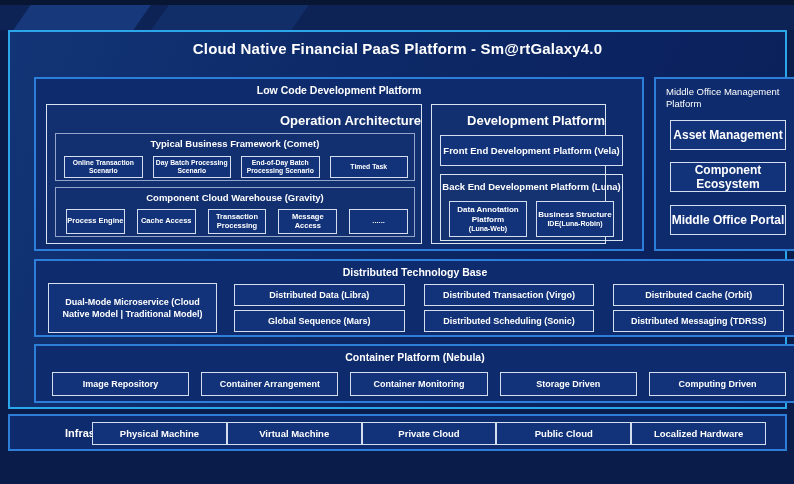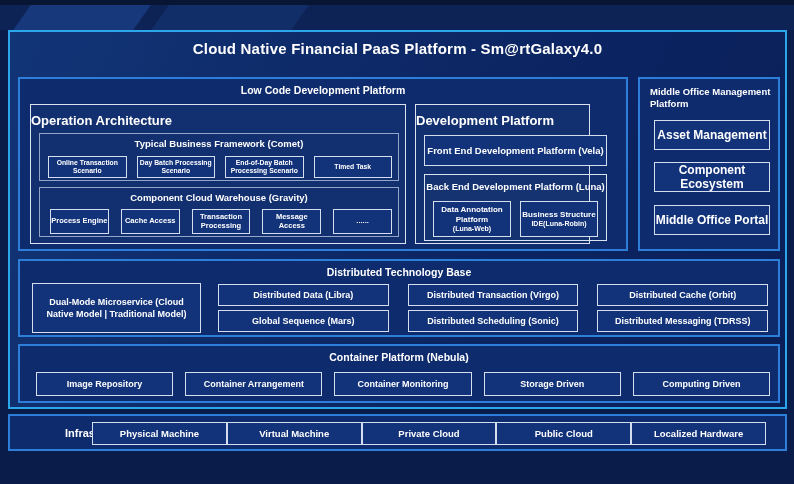--- a/index.html
+++ b/index.html
@@ -25,27 +25,27 @@
   .deco.d2{left:160px;width:140px;background:rgba(47,106,205,.16);}
 
   
   .frame{position:absolute;left:8px;top:30px;width:779px;height:379px;
     border:2px solid var(--frame-border);
     background:linear-gradient(112deg,#123577 0%,#0e2a68 35%,#0b2360 70%,#0a1f57 100%);}
   .page-title{position:absolute;top:8px;left:0;width:100%;text-align:center;
     font-size:15px;font-weight:bold;letter-spacing:.2px;}
 
   
-  .sec{position:absolute;border:2px solid var(--sec-border);background:var(--panel);}
+  .sec{position:absolute;border:2px solid var(--sec-border);background:var(--panel);margin-left:16px;}
   .sec-label{position:absolute;top:5px;left:0;width:100%;text-align:center;
     font-size:10.5px;font-weight:bold;}
 
   
   .wpanel{position:absolute;border:1px solid var(--wborder);background:rgba(255,255,255,0.02);}
-  .wpanel-title{position:absolute;top:8px;left:0;width:100%;text-align:left;
+  .wpanel-title{position:absolute;top:8px;left:0;width:100%;text-align:right;
     font-size:13px;font-weight:bold;}
 
   
   .gpanel{position:absolute;border:1px solid var(--gborder);}
   .gpanel-label{position:absolute;top:4px;left:0;width:100%;text-align:center;
     font-size:9.5px;font-weight:bold;}
 
   .leaf{display:flex;align-items:center;justify-content:center;text-align:center;
     border:1px solid #d5deee;background:var(--leaf);line-height:1.18;}
 
@@ -56,21 +56,21 @@
   .tbf-row{left:8px;right:6px;top:22px;height:22px;gap:10px;font-size:6.8px;font-weight:bold;}
   .ccw-row{left:10px;right:6px;top:21px;height:25px;gap:12px;font-size:7.5px;font-weight:bold;}
 
   .fe-box{left:8px;top:30px;width:183px;height:31px;font-size:9.5px;font-weight:bold;}
   .be-box{left:8px;top:69px;width:183px;height:67px;}
   .be-title{position:absolute;top:6px;left:0;width:100%;text-align:center;font-size:9.5px;font-weight:bold;}
   .be-row{left:8px;right:8px;top:26px;height:36px;gap:9px;}
   .be-item{flex:1;flex-direction:column;font-size:8px;font-weight:bold;line-height:1.25;}
   .be-sub{font-size:7px;font-weight:bold;}
 
-  .mo-label{position:absolute;left:10px;top:7px;width:125px;font-size:9.5px;font-weight:bold;line-height:1.3;}
+  .mo-label{position:absolute;left:10px;top:7px;width:125px;font-size:9.5px;font-weight:normal;line-height:1.3;}
   .mo-item{position:absolute;left:14px;width:116px;height:30px;font-size:12px;font-weight:bold;}
 
   .dual-box{position:absolute;left:12px;top:22px;width:169px;height:50px;
     font-size:9px;font-weight:bold;padding:2px 9px;line-height:1.35;}
   .dist-grid{position:absolute;left:198px;right:10px;top:23px;display:grid;
     grid-template-columns:repeat(3,1fr);grid-auto-rows:22px;column-gap:19px;row-gap:4px;}
   .dist-grid .leaf{font-size:9px;font-weight:bold;}
 
   .cp-row{left:16px;right:8px;top:26px;height:24px;gap:12px;font-size:9px;font-weight:bold;}
 

